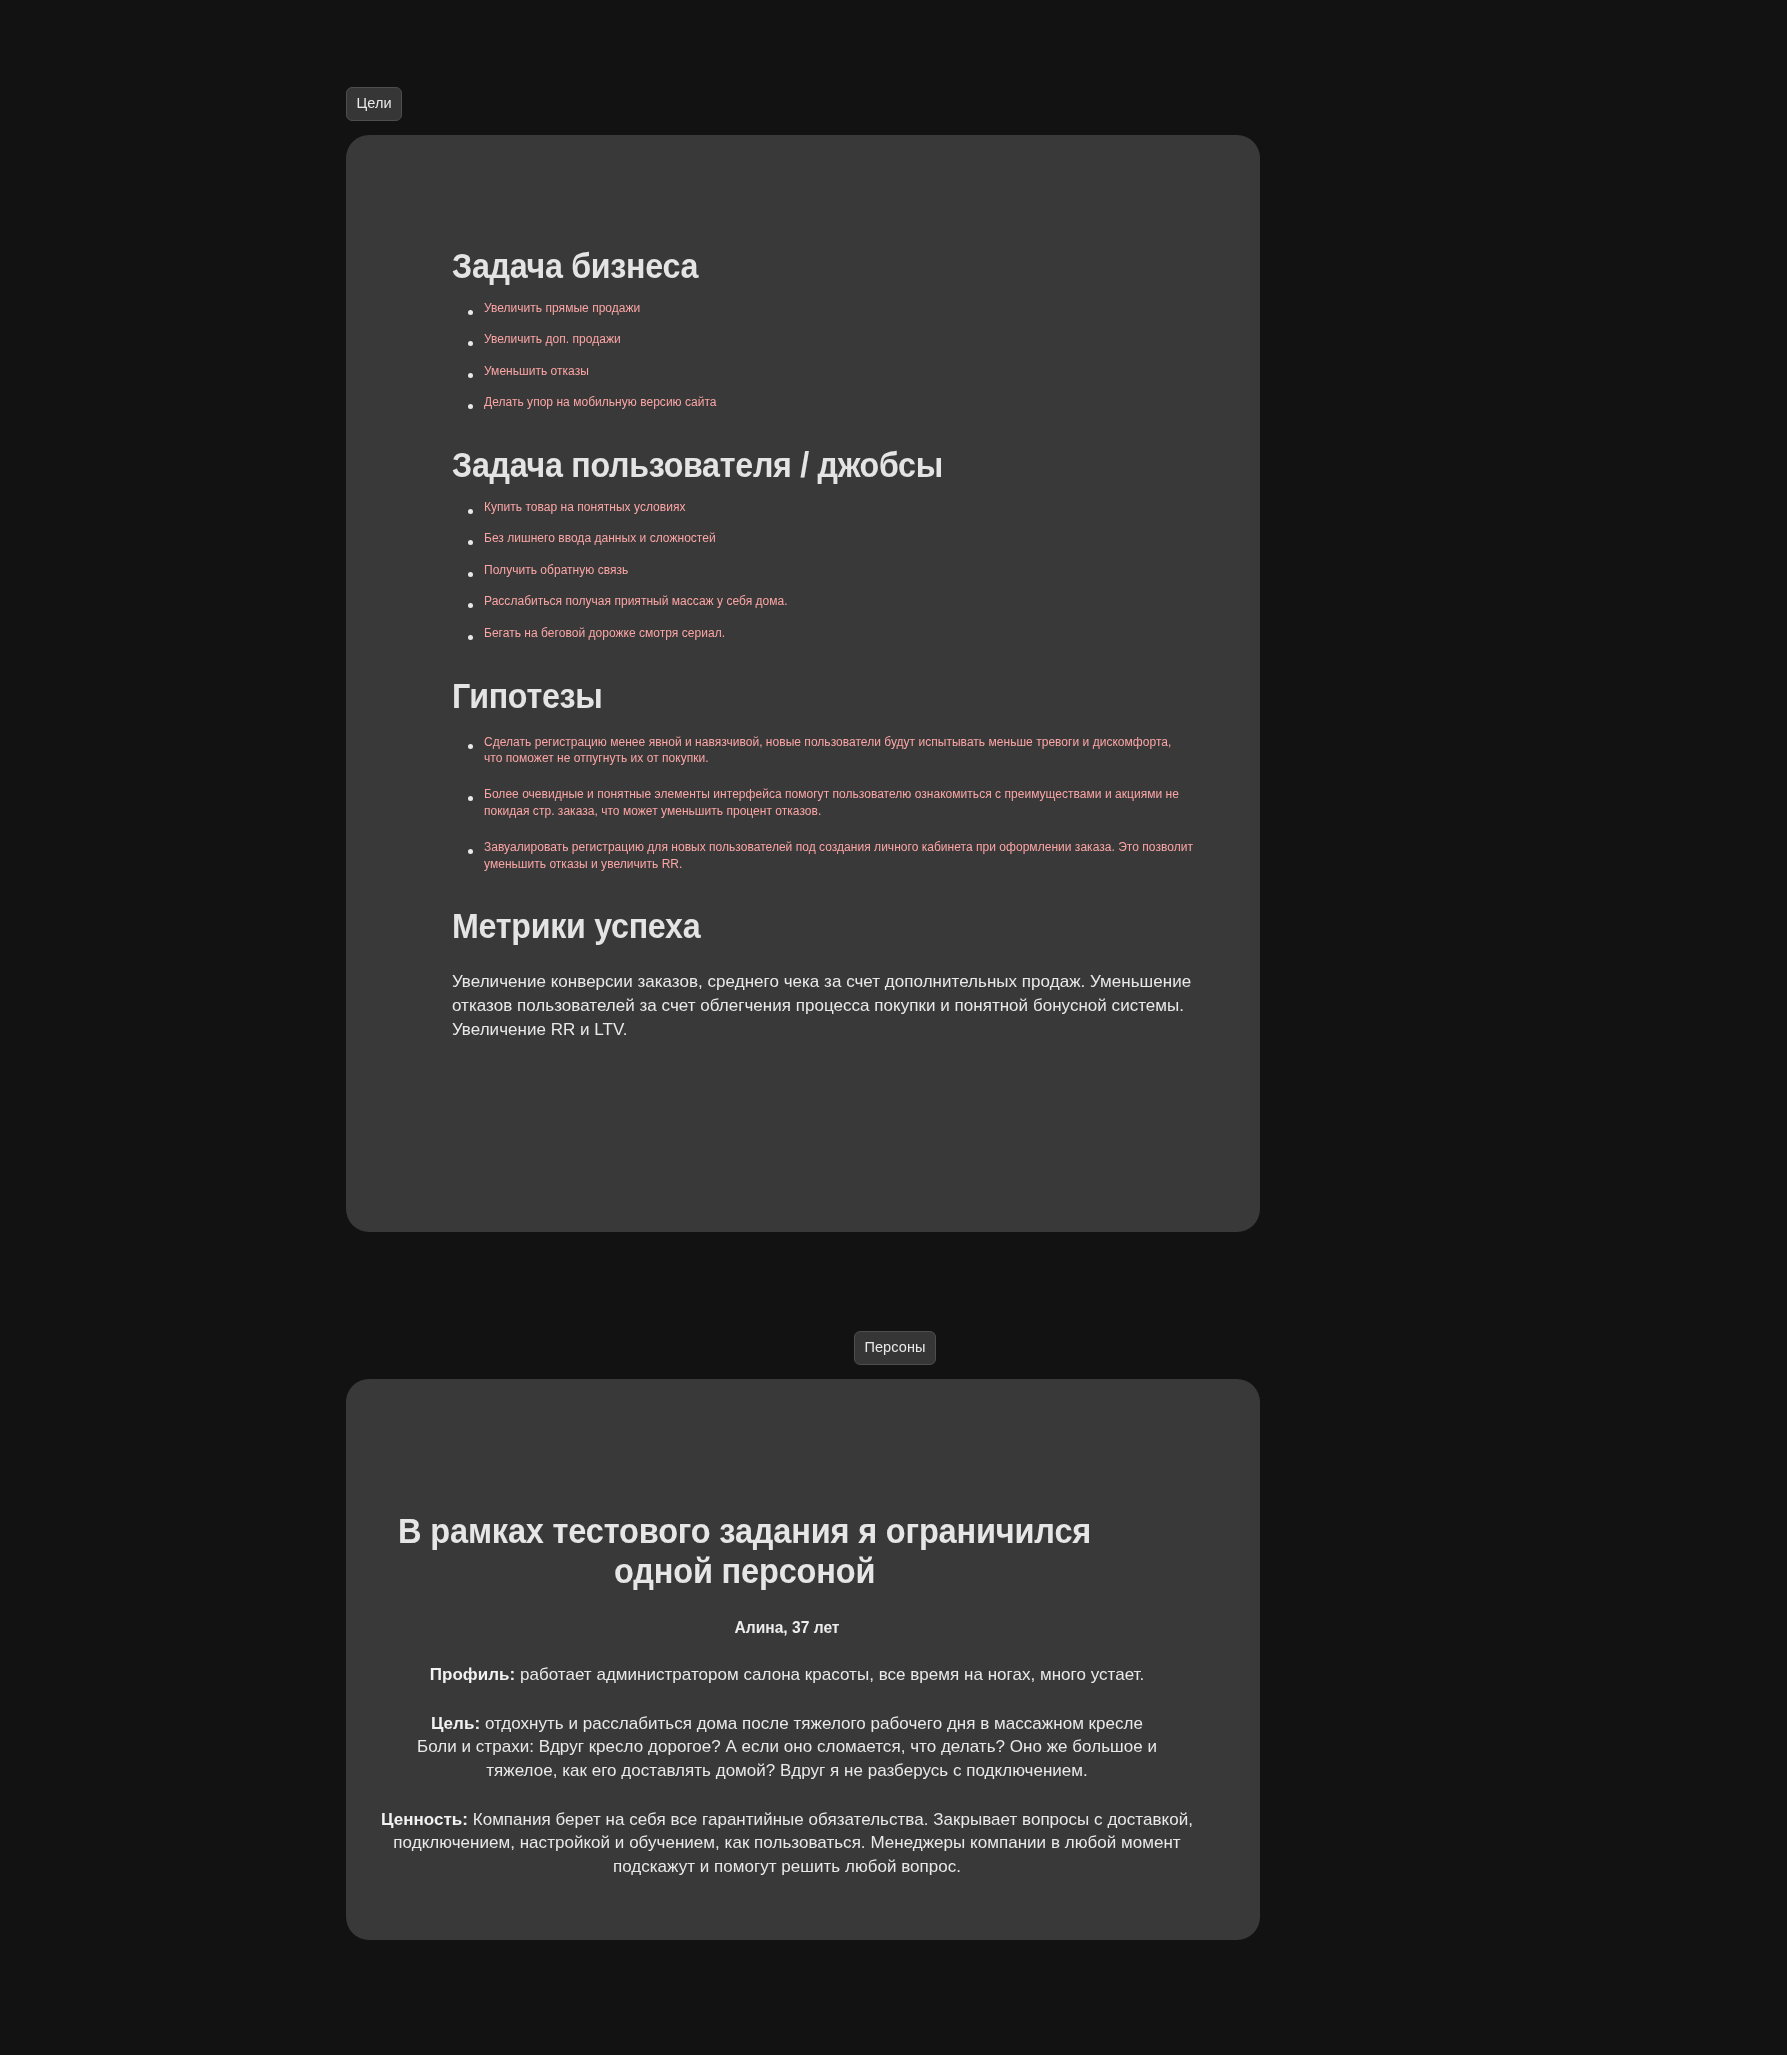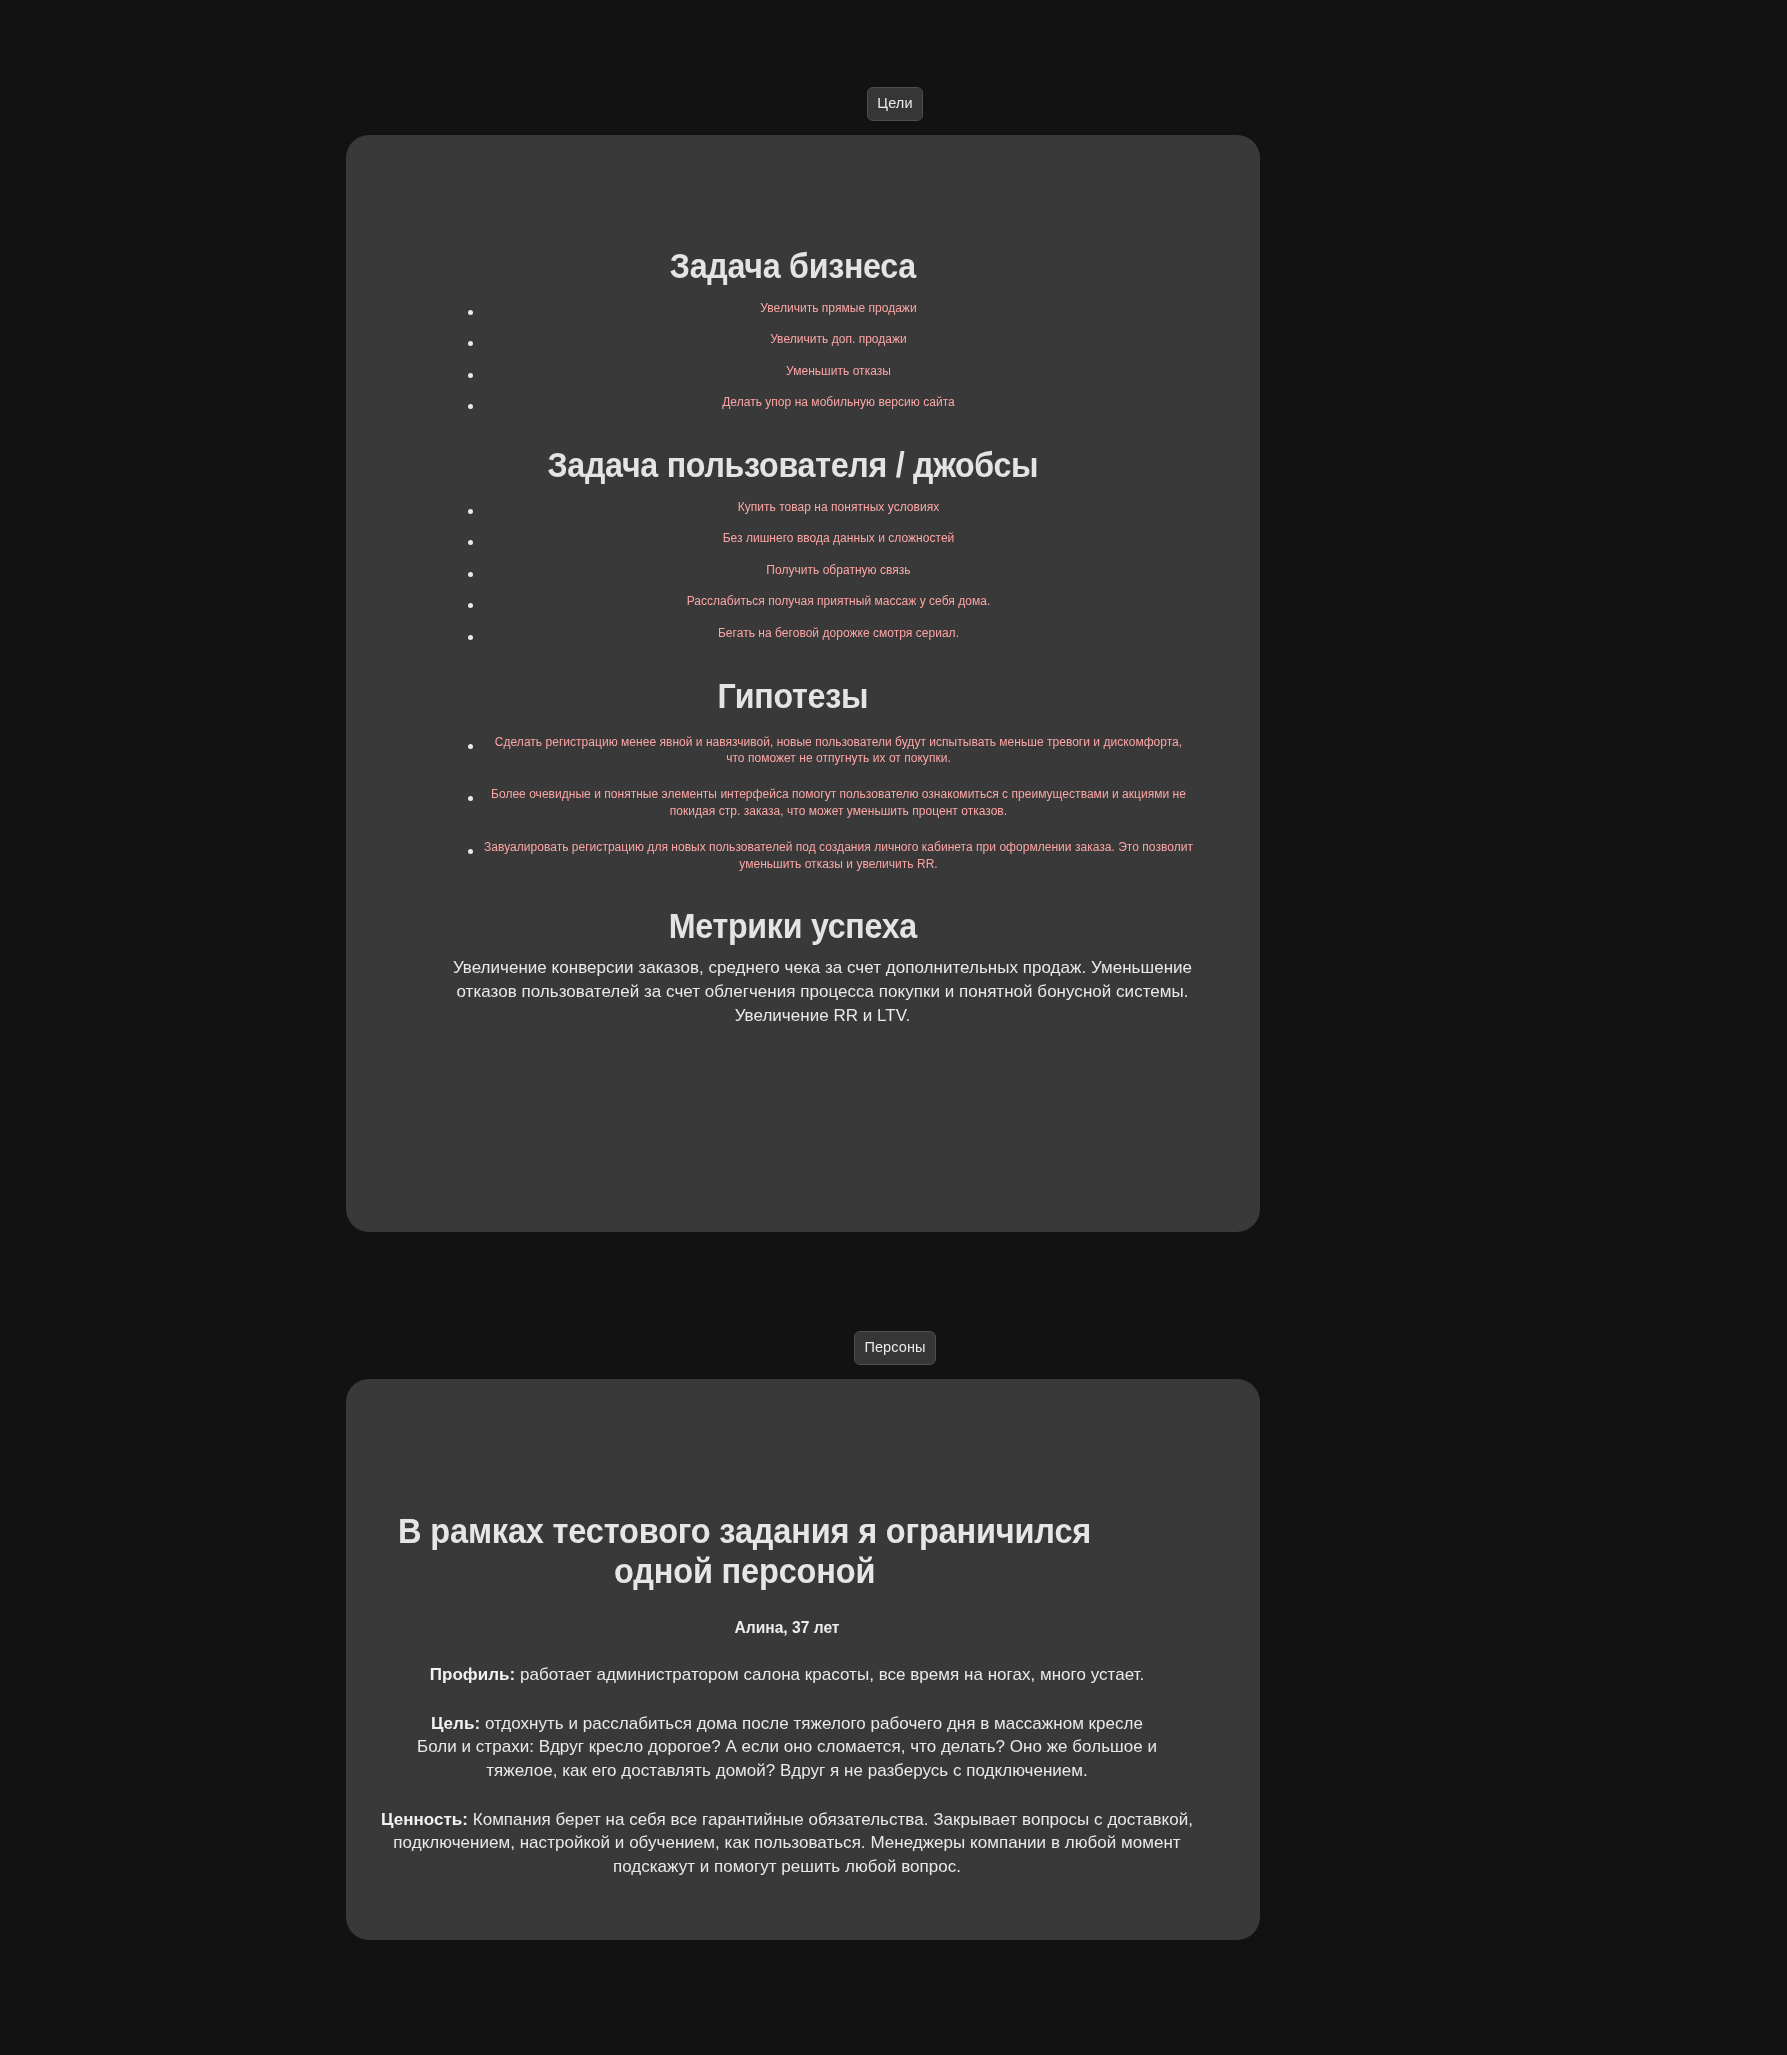--- a/index.html
+++ b/index.html
@@ -22,21 +22,21 @@
     height: 2056px;
     background: #121212;
   }
 
   
   .section {
     position: absolute;
     left: 346px;
     width: 1098px;
   }
-  .section--goals   { top: 87px; text-align: center; }
+  .section--goals   { top: 87px; }
   .section--persona { top: 1331px; text-align: center; }
 
   .tab-badge {
     display: inline-block;
     background: #363636;
     border: 0.6px solid #4e4e4e;
     border-radius: 6.1px;
     color: #eaeaea;
     font-size: 14.5px;
     line-height: 1;
@@ -105,21 +105,21 @@
     background: #e9e9e9;
   }
   ul.bullets.bullets--wrap > li {
     margin-top: 19px;
     line-height: 1.40;
     max-width: 838px;
   }
 
   
   p.body-text {
-    margin: 11px 0 0 0;
+    margin: 25px 0 0 0;
     color: #e9e9e9;
     font-size: 17px;
     line-height: 1.40;
     max-width: 838px;
     letter-spacing: 0.03px;
   }
 
   
   h2.persona-title {
     margin: 0;

